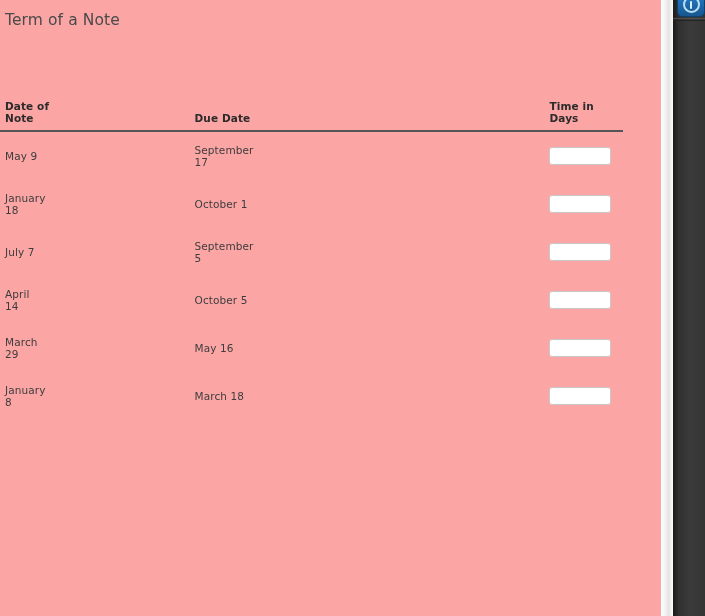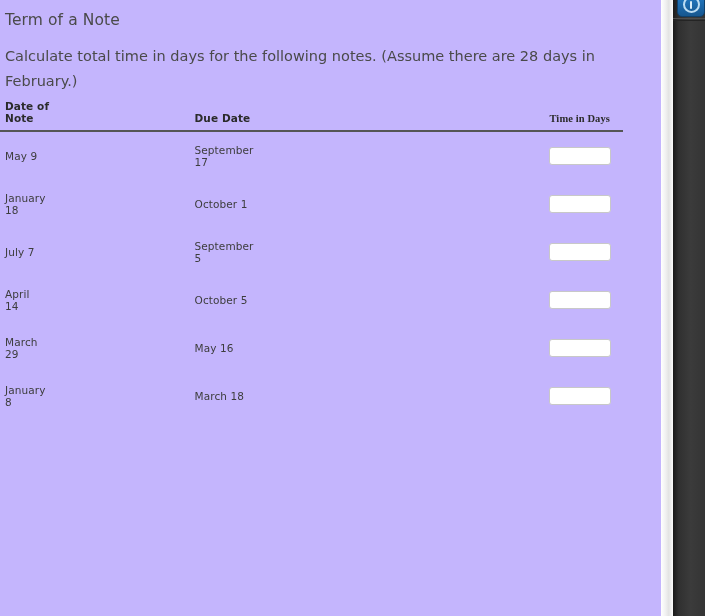--- a/index.html
+++ b/index.html
@@ -15,21 +15,21 @@
     position: relative;
   }
 
   
   #content-page {
     position: absolute;
     left: 0;
     top: 0;
     width: 661px;
     height: 616px;
-    background: #c4b5fd;
+    background: #fca5a5;
     overflow: hidden;
   }
 
   #page-title {
     position: absolute;
     left: 5px;
     top: 11px;
     font-size: 15.5px;
     color: #4a4a4a;
     letter-spacing: 0.1px;
@@ -72,21 +72,21 @@
     height: 24px;
     vertical-align: middle;
     letter-spacing: 0.1px;
   }
   .col-date-note  { width: 132px; padding-left: 5px !important; margin-left: 48px; }
   .col-due-date   { width: 152px; padding-left: 137px !important; }
   .col-time-days  { width: 100px; padding-left: 284px !important; }
 
   th.col-date-note  { padding-left: 5px !important; }
   th.col-due-date   { padding-left: 137px !important; }
-  th.col-time-days  { padding-left: 284px !important; font-family: Liberation Serif, serif; }
+  th.col-time-days  { padding-left: 284px !important; }
 
   .answer-input {
     width: 56px;
     height: 16px;
     box-sizing: content-box;
     border: 1px solid #c8c8c8;
     border-radius: 3px;
     background: #ffffff;
     font-family: "DejaVu Sans", "Liberation Sans", sans-serif;
     font-size: 11px;
@@ -174,21 +174,20 @@
     border-radius: 1px;
   }
 </style>
 </head>
 <body>
 
 <div id="content-page">
 
   <div id="page-title">Term of a Note</div>
 
-  <div id="instructions">Calculate total time in days for the following notes. (Assume there are 28 days in February.)</div>
 
   <table id="notes-table">
     <thead>
       <tr>
         <th class="col-date-note">Date of Note</th>
         <th class="col-due-date">Due Date</th>
         <th class="col-time-days">Time in Days</th>
       </tr>
     </thead>
     <tbody id="notes-table-body">

